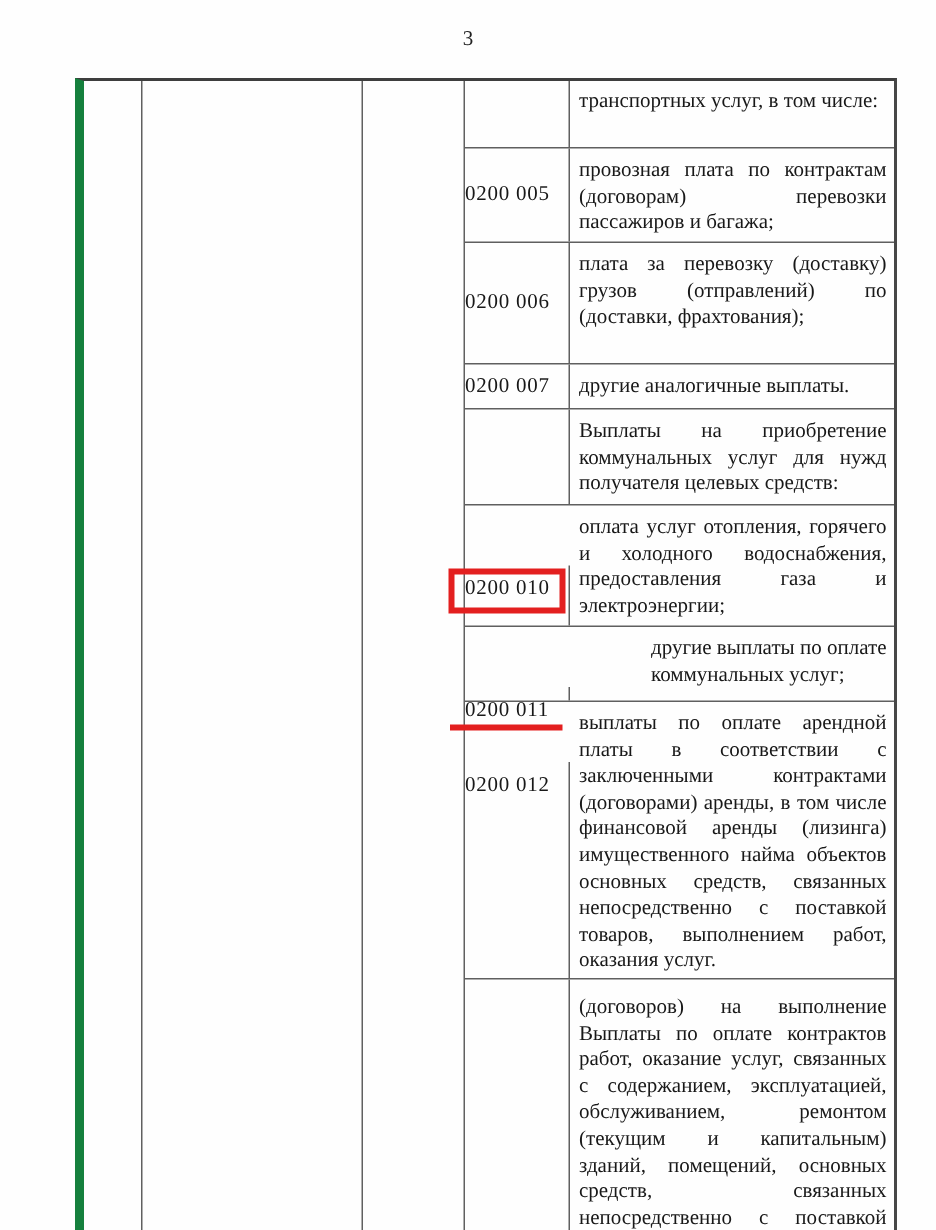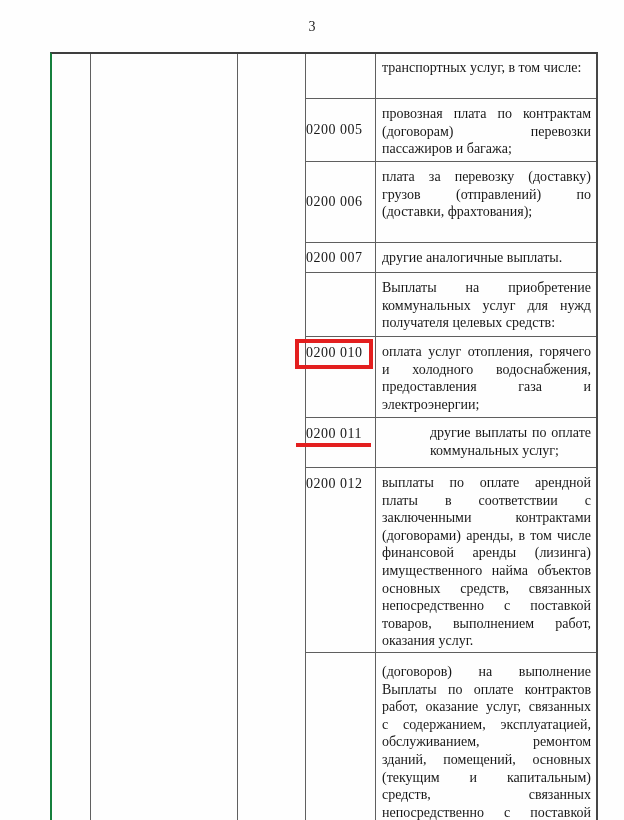--- a/index.html
+++ b/index.html
@@ -14,21 +14,21 @@
   .page-number{
     position:absolute;top:19px;left:0;width:624px;
     text-align:center;font-size:14px;color:#222;
   }
   .doc-table{
     position:absolute;left:50px;top:52px;
     width:548px;height:768px;
     box-sizing:border-box;
     display:flex;
     border-top:2px solid #3e3e3e;
-    border-left:2px solid #15803d;
+    border-left:6px solid #15803d;
     border-right:2px solid #474747;
     background:#fefefe;
   }
   .col{box-sizing:border-box;border-right:1px solid #606060;flex-shrink:0;}
   .col1{width:39px;}
   .col2{width:147px;}
   .col3{width:68px;}
   .rows-section{flex:1;display:flex;flex-direction:column;}
   .row{display:flex;box-sizing:border-box;}
   .row + .row{border-top:1px solid #5f5f5f;}
@@ -42,21 +42,21 @@
   .row-8{min-height:185px;}
   .row-9{flex:1;}
   .code-cell{
     width:70px;flex-shrink:0;box-sizing:border-box;
     border-right:1px solid #5f5f5f;
     display:flex;justify-content:flex-start;align-items:flex-start;
     position:relative;
     font-size:14px;letter-spacing:0.5px;white-space:nowrap;
   }
   .row-2 .code-cell,.row-3 .code-cell,.row-4 .code-cell{align-items:center;}
-  .row-6 .code-cell,.row-7 .code-cell,.row-8 .code-cell{padding-top:7px;}
+  .row-6 .code-cell,.row-7 .code-cell,.row-8 .code-cell{padding-top:7px;margin-top:40px;}
   .code-wrap{position:relative;display:inline-block;line-height:17.6px;}
   .text-cell{
     flex:1;box-sizing:border-box;
     padding:6px 5px 4px 6px;
     font-size:14px;line-height:17.6px;
   }
   .row-1 .text-cell{padding-top:5px;}
   .row-9 .text-cell{padding-top:10px;}
   .line{text-align:justify;text-align-last:justify;}
   .line.last{text-align-last:left;}
@@ -164,21 +164,21 @@
           </div>
         </div>
         <div class="row row-9">
           <div class="code-cell"></div>
           <div class="text-cell">
             <div class="line">(договоров) на выполнение</div>
             <div class="line">Выплаты по оплате контрактов</div>
             <div class="line">работ, оказание услуг, связанных</div>
             <div class="line">с содержанием, эксплуатацией,</div>
             <div class="line">обслуживанием, ремонтом</div>
+            <div class="line">(текущим и капитальным)</div>
             <div class="line">зданий, помещений, основных</div>
-            <div class="line">(текущим и капитальным)</div>
             <div class="line">средств, связанных</div>
             <div class="line">непосредственно с поставкой</div>
           </div>
         </div>
       </div>
   </div>
 </div>
 
 </body></html>

